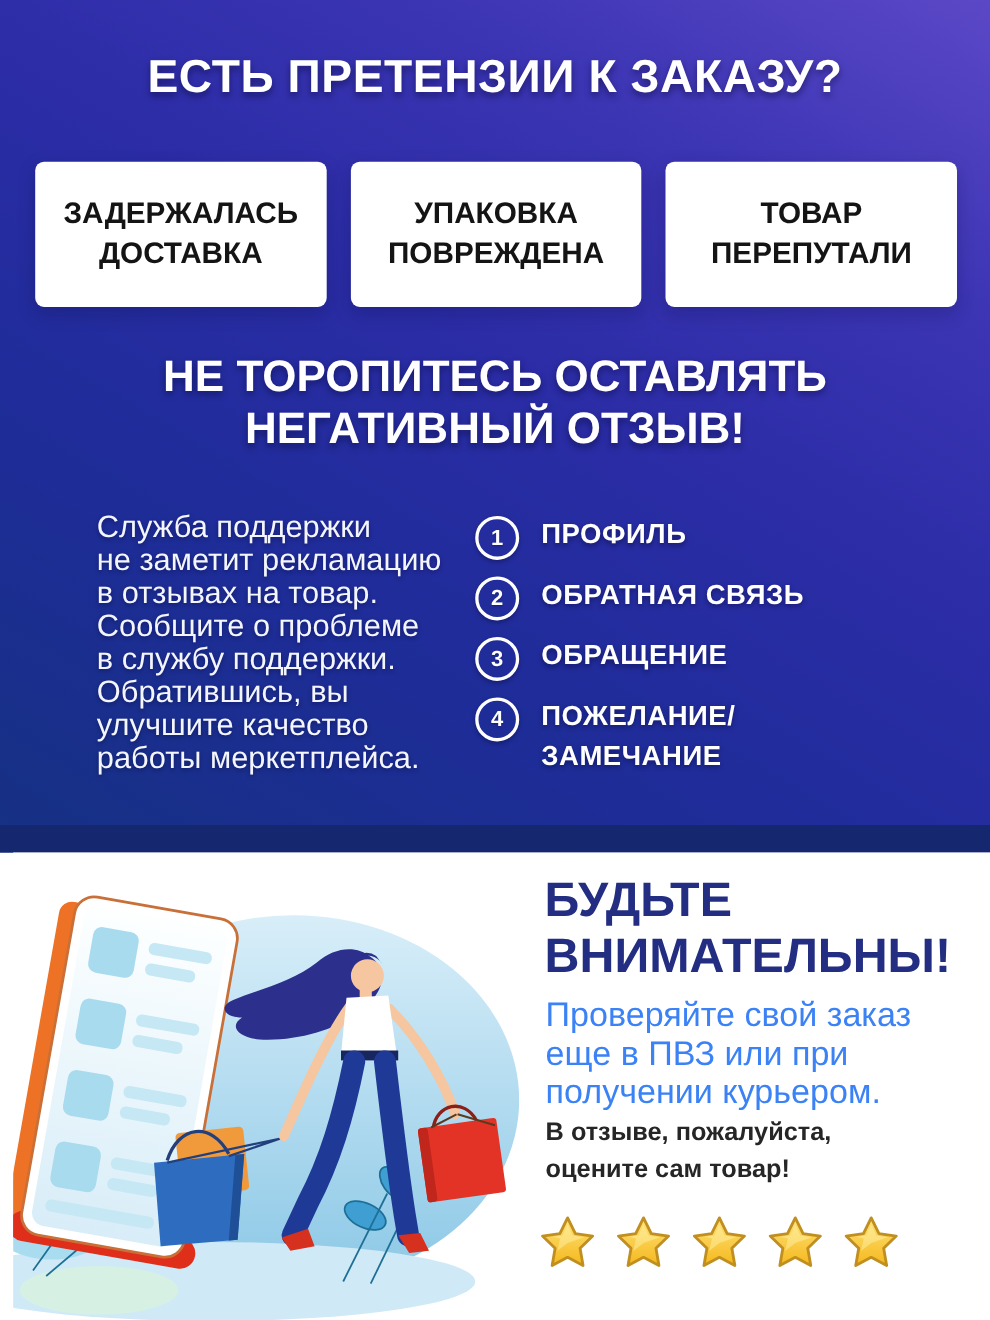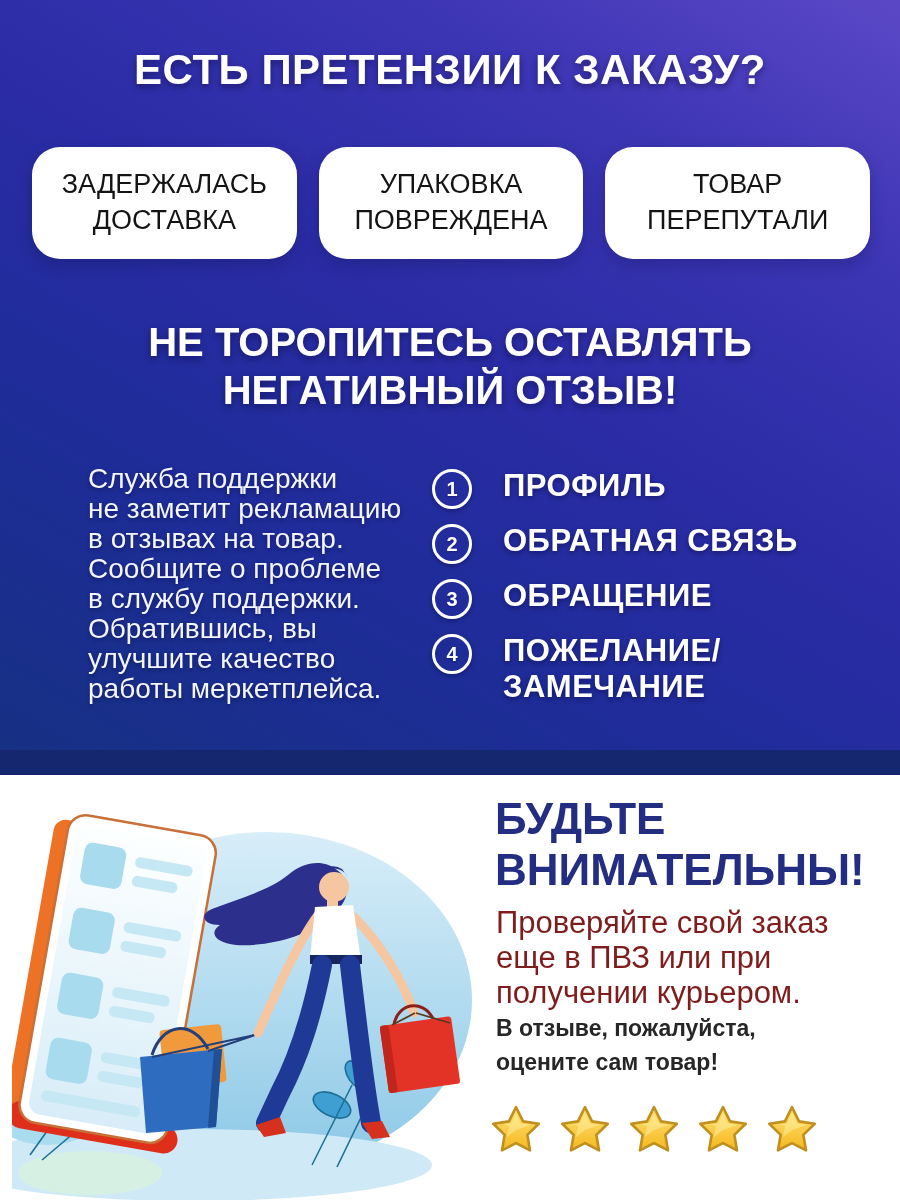--- a/index.html
+++ b/index.html
@@ -19,23 +19,23 @@
   }
   .hero-title{
     position:absolute;left:0;top:46px;width:900px;text-align:center;
     color:#fff;font-size:42px;font-weight:700;letter-spacing:.5px;
     text-shadow:0 3px 7px rgba(5,5,40,.45);
   }
   .cards-row{
     position:absolute;left:32px;top:147px;width:838px;display:flex;gap:22px;
   }
   .claim-card{
-    flex:1;height:112px;background:#fff;border-radius:28px;
+    flex:1;height:132px;background:#fff;border-radius:8px;
     display:flex;align-items:center;justify-content:center;text-align:center;
-    font-size:27px;font-weight:400;color:#141414;line-height:1.32;
+    font-size:27px;font-weight:700;color:#141414;line-height:1.32;
     white-space:pre-line;box-shadow:0 6px 16px rgba(8,8,50,.22);
   }
   .hero-subtitle{
     position:absolute;left:0;top:318px;width:900px;text-align:center;
     color:#fff;font-size:40px;font-weight:700;line-height:1.2;white-space:pre-line;
     text-shadow:0 3px 7px rgba(5,5,40,.45);
   }
   .support-note{
     position:absolute;left:88px;top:464px;width:350px;
     color:#f4f6ff;font-size:28px;line-height:30px;white-space:pre-line;
@@ -45,32 +45,32 @@
     position:absolute;left:432px;top:468px;display:flex;flex-direction:column;gap:14px;
   }
   .step{display:flex;align-items:flex-start;}
   .step-num{
     flex:0 0 auto;width:34px;height:34px;margin-top:1px;border:3px solid #fff;border-radius:50%;
     display:flex;align-items:center;justify-content:center;
     color:#fff;font-size:20px;font-weight:700;
     box-shadow:0 2px 4px rgba(5,5,40,.35);text-shadow:0 1px 2px rgba(5,5,40,.35);
   }
   .step-label{
-    margin-left:31px;color:#fff;font-size:31px;font-weight:700;line-height:36px;
+    margin-left:20px;color:#fff;font-size:25px;font-weight:700;line-height:36px;
     white-space:pre-line;letter-spacing:.5px;text-shadow:0 2px 5px rgba(5,5,40,.45);
   }
   
   .footer{position:absolute;left:0;top:775px;width:900px;height:425px;background:#fff;margin-left:12px;}
   .footer-heading{
     position:absolute;left:483px;top:18px;width:400px;
     color:#232e83;font-size:44px;font-weight:700;line-height:1.16;white-space:pre-line;
   }
   .footer-body{
     position:absolute;left:484px;top:130px;width:400px;
-    color:#7f1d1d;font-size:31px;line-height:35px;white-space:pre-line;
+    color:#3b82f6;font-size:31px;line-height:35px;white-space:pre-line;
   }
   .footer-body-bold{
     position:absolute;left:484px;top:236px;width:400px;
     color:#262626;font-size:23px;font-weight:700;line-height:34px;white-space:pre-line;
   }
   .stars-row{
     position:absolute;left:478px;top:328px;display:flex;gap:17px;
   }
   .stars-row svg{display:block;}
   .illustration{position:absolute;left:0;top:0;width:460px;height:425px;}

